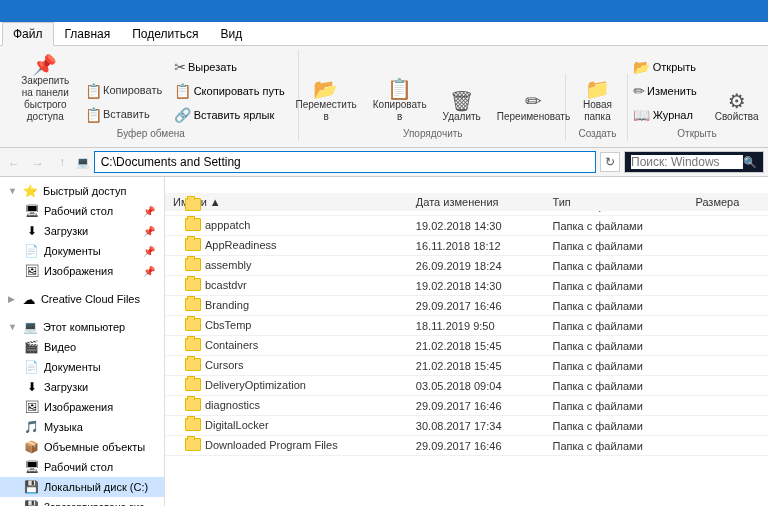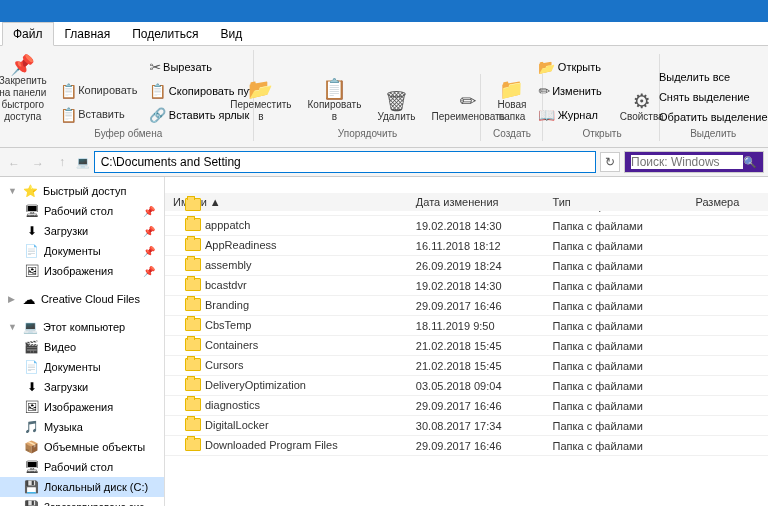--- a/index.html
+++ b/index.html
@@ -23,21 +23,21 @@
     .ribbon-btn-small { display: flex; align-items: center; gap: 2px; padding: 2px 4px; cursor: pointer; border: 1px solid transparent; border-radius: 2px; white-space: nowrap; font-size: 11px; }
     .ribbon-icon { font-size: 20px; line-height: 1; color: #555; }
     .ribbon-icon-sm { font-size: 14px; color: #555; }
     .ribbon-btn-label { font-size: 10px; color: #333; text-align: center; line-height: 1.2; }
 
     
     .address-bar { display: flex; align-items: center; padding: 3px 4px; background: #f5f5f5; border-bottom: 1px solid #ccc; gap: 4px; }
     .nav-btn { width: 20px; height: 20px; display: flex; align-items: center; justify-content: center; cursor: pointer; border: 1px solid transparent; border-radius: 2px; font-size: 12px; color: #555; }
     .nav-btn.disabled { color: #bbb; cursor: default; }
     .address-input { flex: 1; height: 22px; border: 1px solid #0078d7; padding: 0 6px; font-size: 12px; background: white; }
-    .search-box { width: 140px; height: 22px; border: 1px solid #ccc; padding: 0 6px; font-size: 12px; display: flex; align-items: center; background: #4c1d95; }
+    .search-box { width: 140px; height: 22px; border: 1px solid #ccc; padding: 0 6px; font-size: 12px; display: flex; align-items: center; background: #0f172a; }
     .search-box input { border: none; outline: none; font-size: 12px; width: 100%; }
     .refresh-btn { width: 20px; height: 20px; display: flex; align-items: center; justify-content: center; color: #555; cursor: pointer; border: 1px solid #ccc; background: white; }
 
     
     .main-area { display: flex; height: calc(506px - 22px - 88px - 28px); }
 
     
     .sidebar { width: 165px; background: white; border-right: 1px solid #ddd; overflow-y: auto; padding: 4px 0; flex-shrink: 0; }
     .sidebar-item { display: flex; align-items: center; padding: 2px 8px; cursor: pointer; gap: 4px; }
     .sidebar-item.active { background: #cce4ff; }
@@ -163,36 +163,20 @@
           </div>
         </div>
         <div class="ribbon-btn-large">
           <span class="ribbon-icon">⚙</span>
           <span class="ribbon-btn-label">Свойства</span>
         </div>
       </div>
       <span class="ribbon-group-label">Открыть</span>
     </div>
 
-    <div class="ribbon-group">
-      <div class="ribbon-buttons">
-        <div style="display:flex;flex-direction:column;gap:2px;">
-          <div class="ribbon-btn-small">
-            <span>Выделить все</span>
-          </div>
-          <div class="ribbon-btn-small">
-            <span>Снять выделение</span>
-          </div>
-          <div class="ribbon-btn-small">
-            <span>Обратить выделение</span>
-          </div>
-        </div>
-      </div>
-      <span class="ribbon-group-label">Выделить</span>
-    </div>
   </div>
 </div>
 
 <div class="address-bar">
   <div class="nav-btn disabled">←</div>
   <div class="nav-btn disabled">→</div>
   <div class="nav-btn disabled">↑</div>
   <div style="font-size:11px;color:#555;">💻</div>
   <input class="address-input" type="text" value="C:\Documents and Setting" style="">
   <div class="refresh-btn">↻</div>

